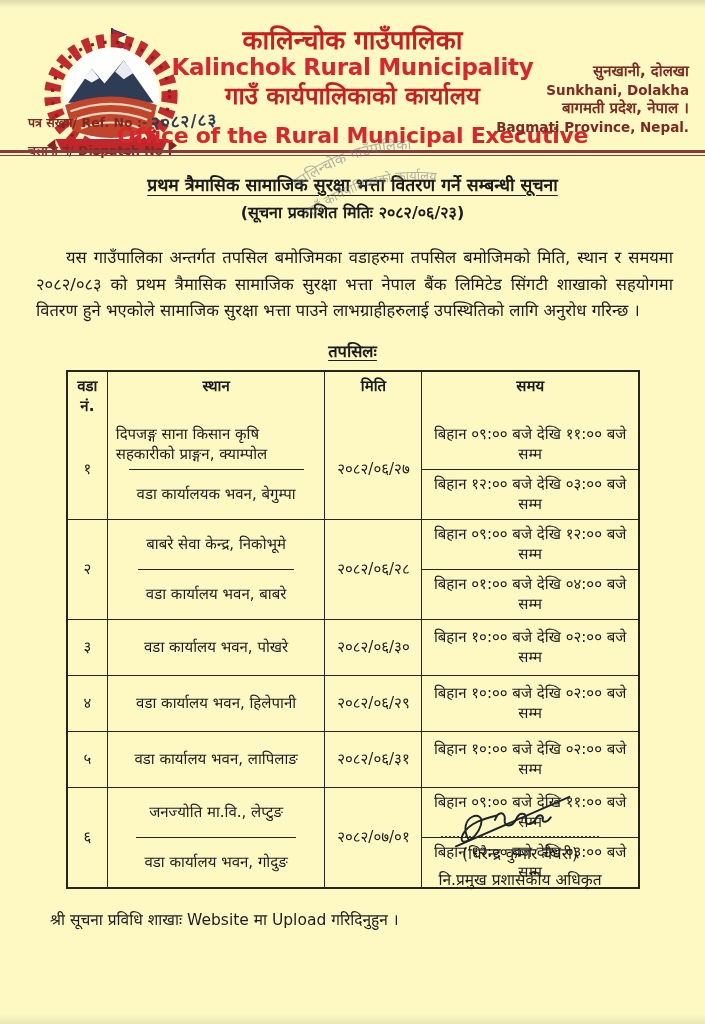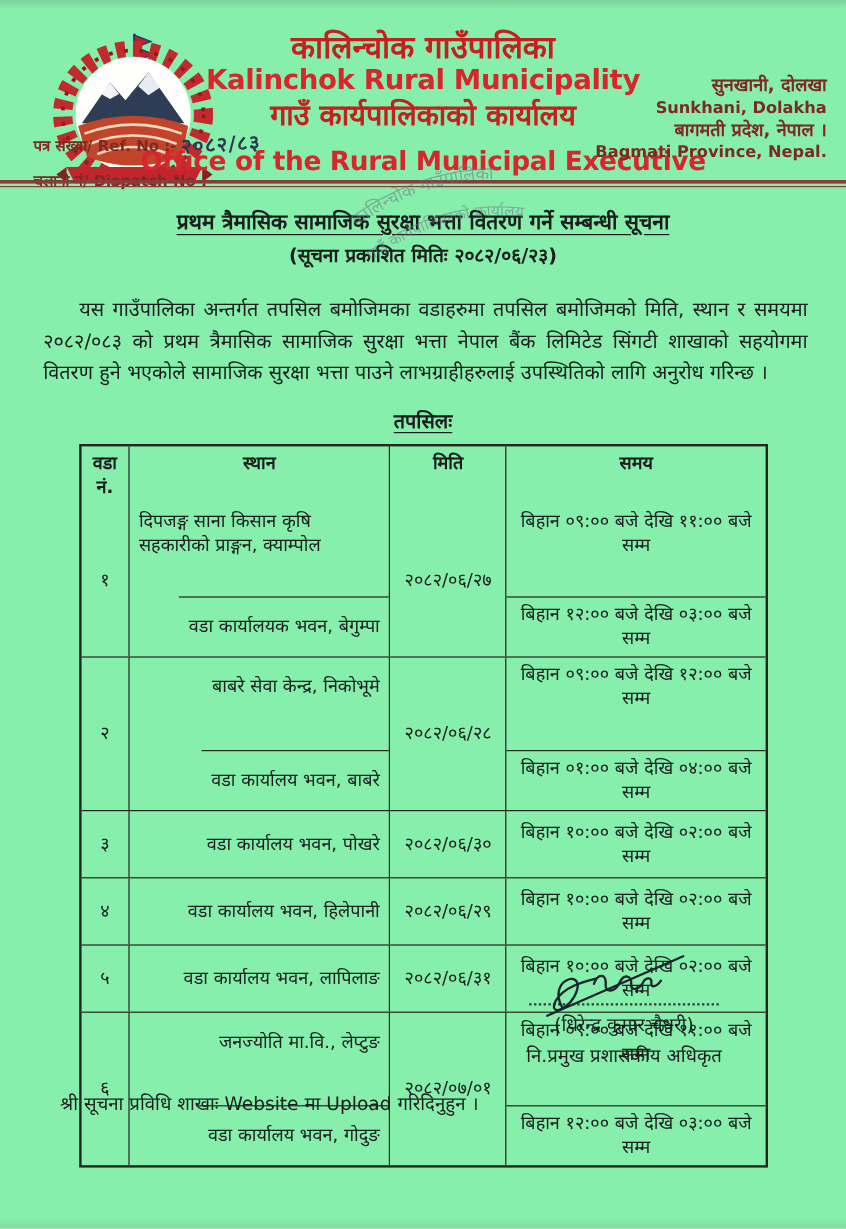--- a/index.html
+++ b/index.html
@@ -3,21 +3,21 @@
 <meta charset="utf-8">
 <style>
   :root{
     --brand-red:#d8262c; --deva-red:#c5201f; --dark-red:#7e2a23;
     --line-red:#8a3b3b; --ink:#1b1c1e; --stamp:#6e7583; --pen:#2e3a55;
     --table-border:#26251f;
   }
   *{box-sizing:border-box;margin:0;padding:0;}
   html,body{background:#e9e9e4;}
   body{font-family:"DejaVu Sans", sans-serif;color:var(--ink);}
-  #page{position:relative;width:705px;height:1024px;background:#86efac;overflow:hidden;margin:0 auto;}
+  #page{position:relative;width:705px;height:1024px;background:#fef9c3;overflow:hidden;margin:0 auto;}
   #page::before{content:"";position:absolute;left:0;top:0;right:0;height:8px;
     background:linear-gradient(180deg,rgba(80,80,75,.18),rgba(80,80,75,0));pointer-events:none;}
   #page::after{content:"";position:absolute;left:0;bottom:0;right:0;height:10px;
     background:linear-gradient(0deg,rgba(90,95,85,.12),rgba(90,95,85,0));pointer-events:none;}
 
   
   .letterhead{position:relative;height:158px;}
   .emblem{position:absolute;left:26px;top:26px;width:172px;height:128px;}
   .head-center{position:absolute;left:0;right:0;top:26px;text-align:center;line-height:1.12;}
   .muni-np{font-size:26px;font-weight:bold;color:var(--deva-red);}
@@ -43,21 +43,21 @@
     text-decoration:underline;text-underline-offset:3px;}
 
   
   .sched-table{margin:8px auto 0 66px;width:574px;border:2px solid var(--table-border);font-size:15px;line-height:1.3;}
   .trow{display:grid;grid-template-columns:6.8% 38.2% 17% 38%;}
   .trow + .trow{border-top:1.6px solid var(--table-border);}
   .cell{padding:4px 6px;display:flex;align-items:center;justify-content:center;text-align:center;}
   .cell + .cell{border-left:1.6px solid var(--table-border);}
   .thead .cell{align-items:flex-start;font-weight:700;min-height:44px;padding-top:5px;}
   .thead .cell.c0{justify-content:center;text-align:center;}
-  .stack{display:flex;flex-direction:column;padding:0;align-items:flex-end;justify-content:stretch;gap:28px;}
+  .stack{display:flex;flex-direction:column;padding:0;align-items:center;justify-content:stretch;}
   .sub{flex:1;display:flex;align-items:center;padding:5px 8px;}
   .sub + .sub{border-top:1.6px solid var(--table-border);}
   .stack.locs .sub{justify-content:flex-start;text-align:left;}
   .stack.times .sub{justify-content:center;text-align:center;}
   .tbody .trow:nth-child(1){min-height:92px;}
   .tbody .trow:nth-child(2){min-height:86px;}
   .tbody .trow:nth-child(3),.tbody .trow:nth-child(4),.tbody .trow:nth-child(5){min-height:56px;}
   .tbody .trow:nth-child(6){min-height:76px;}
 
   

